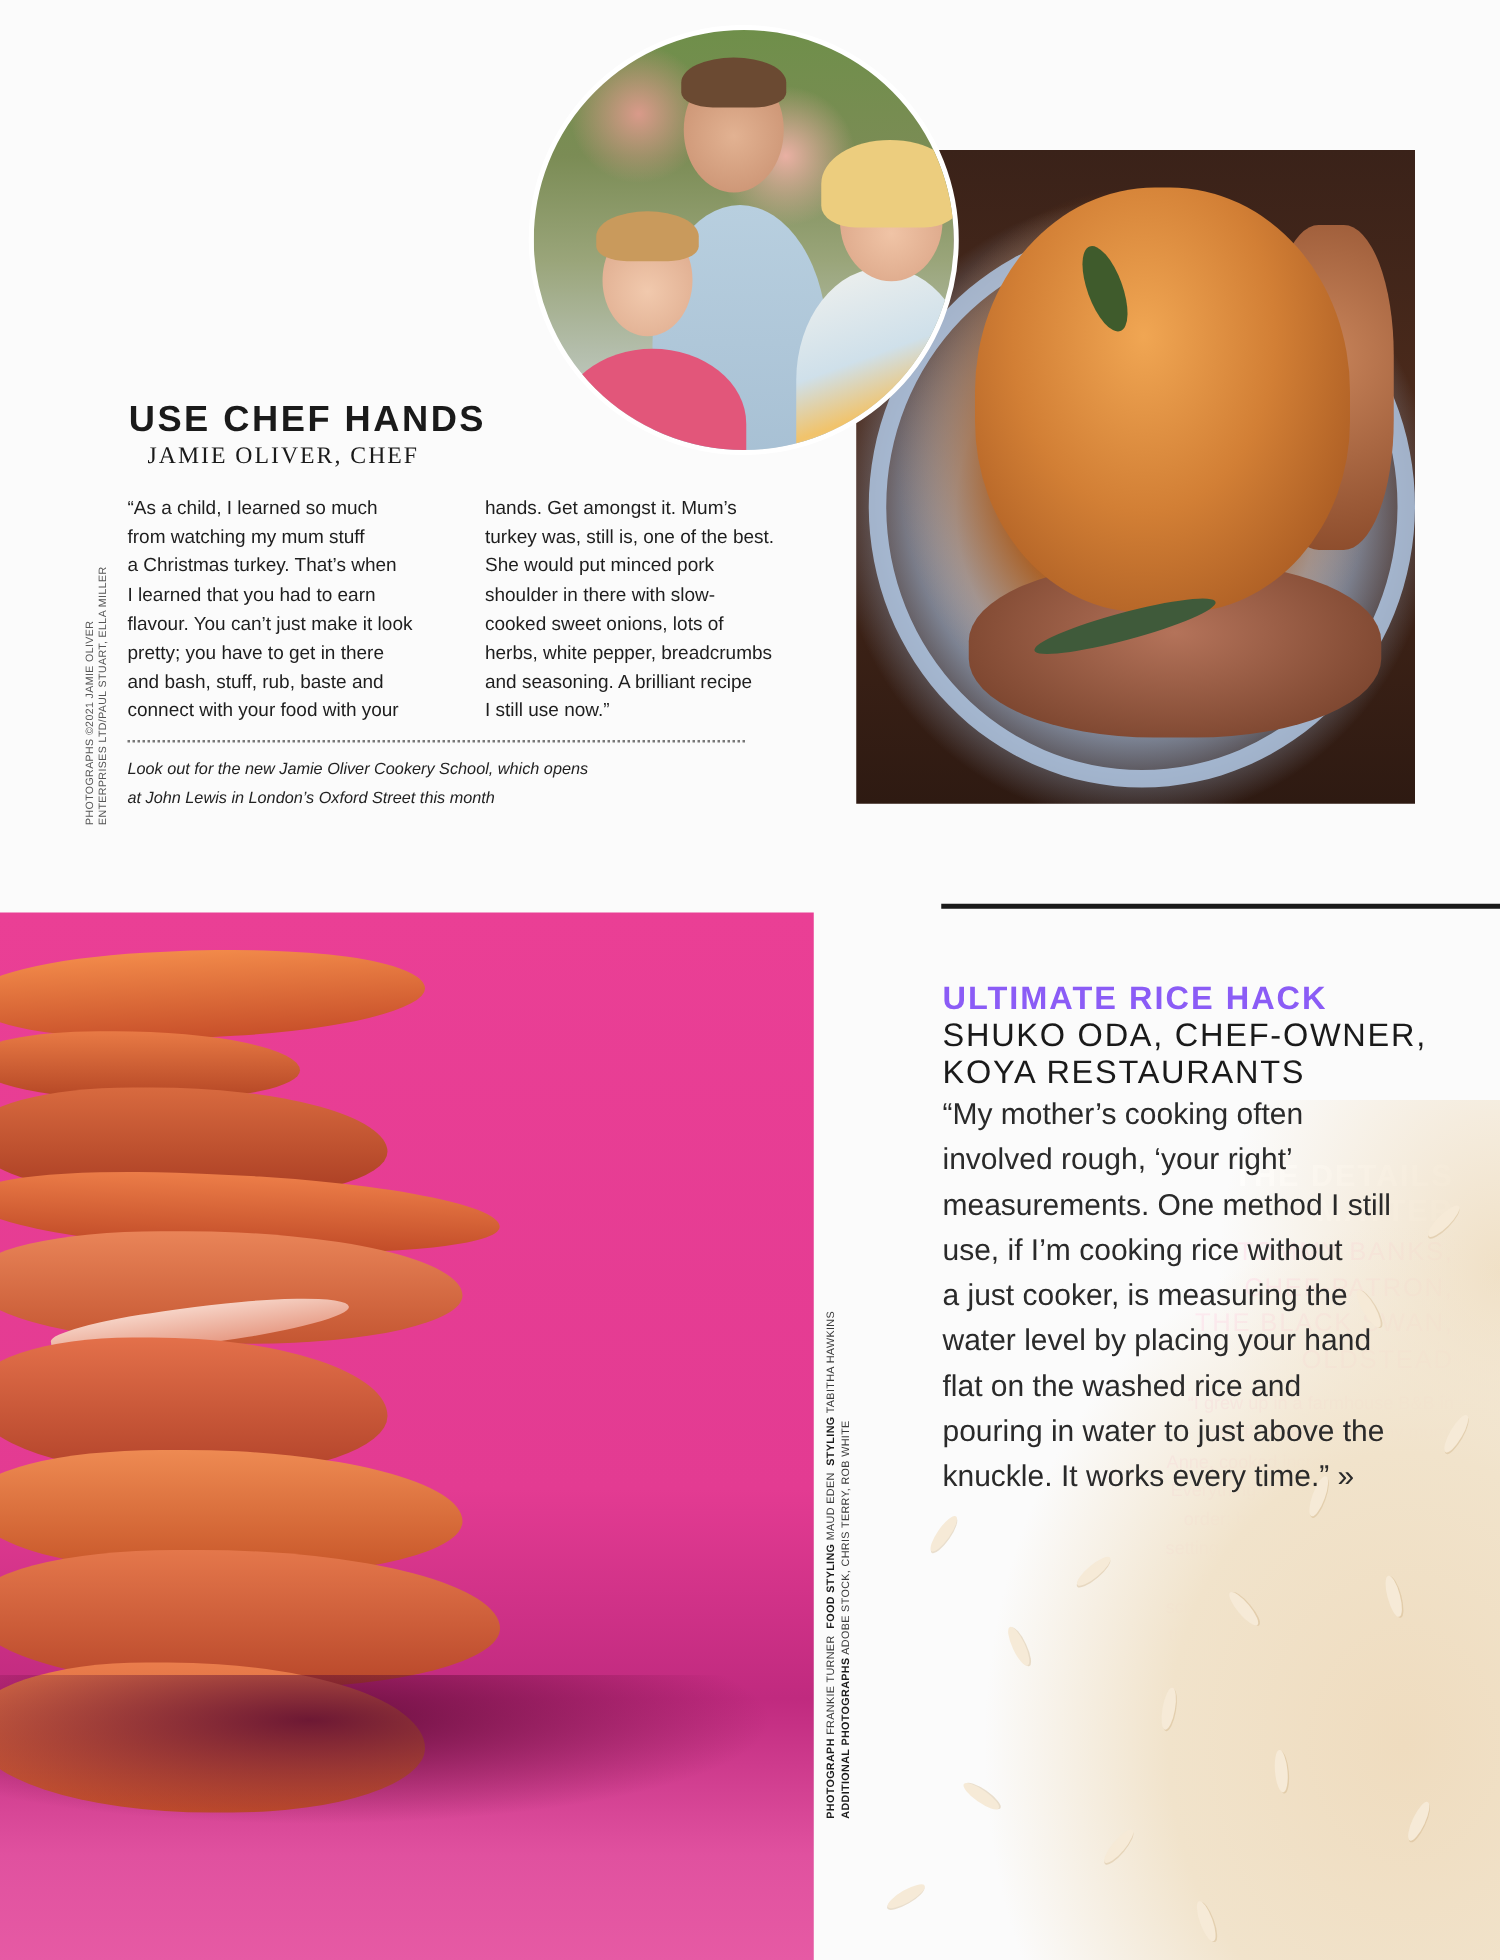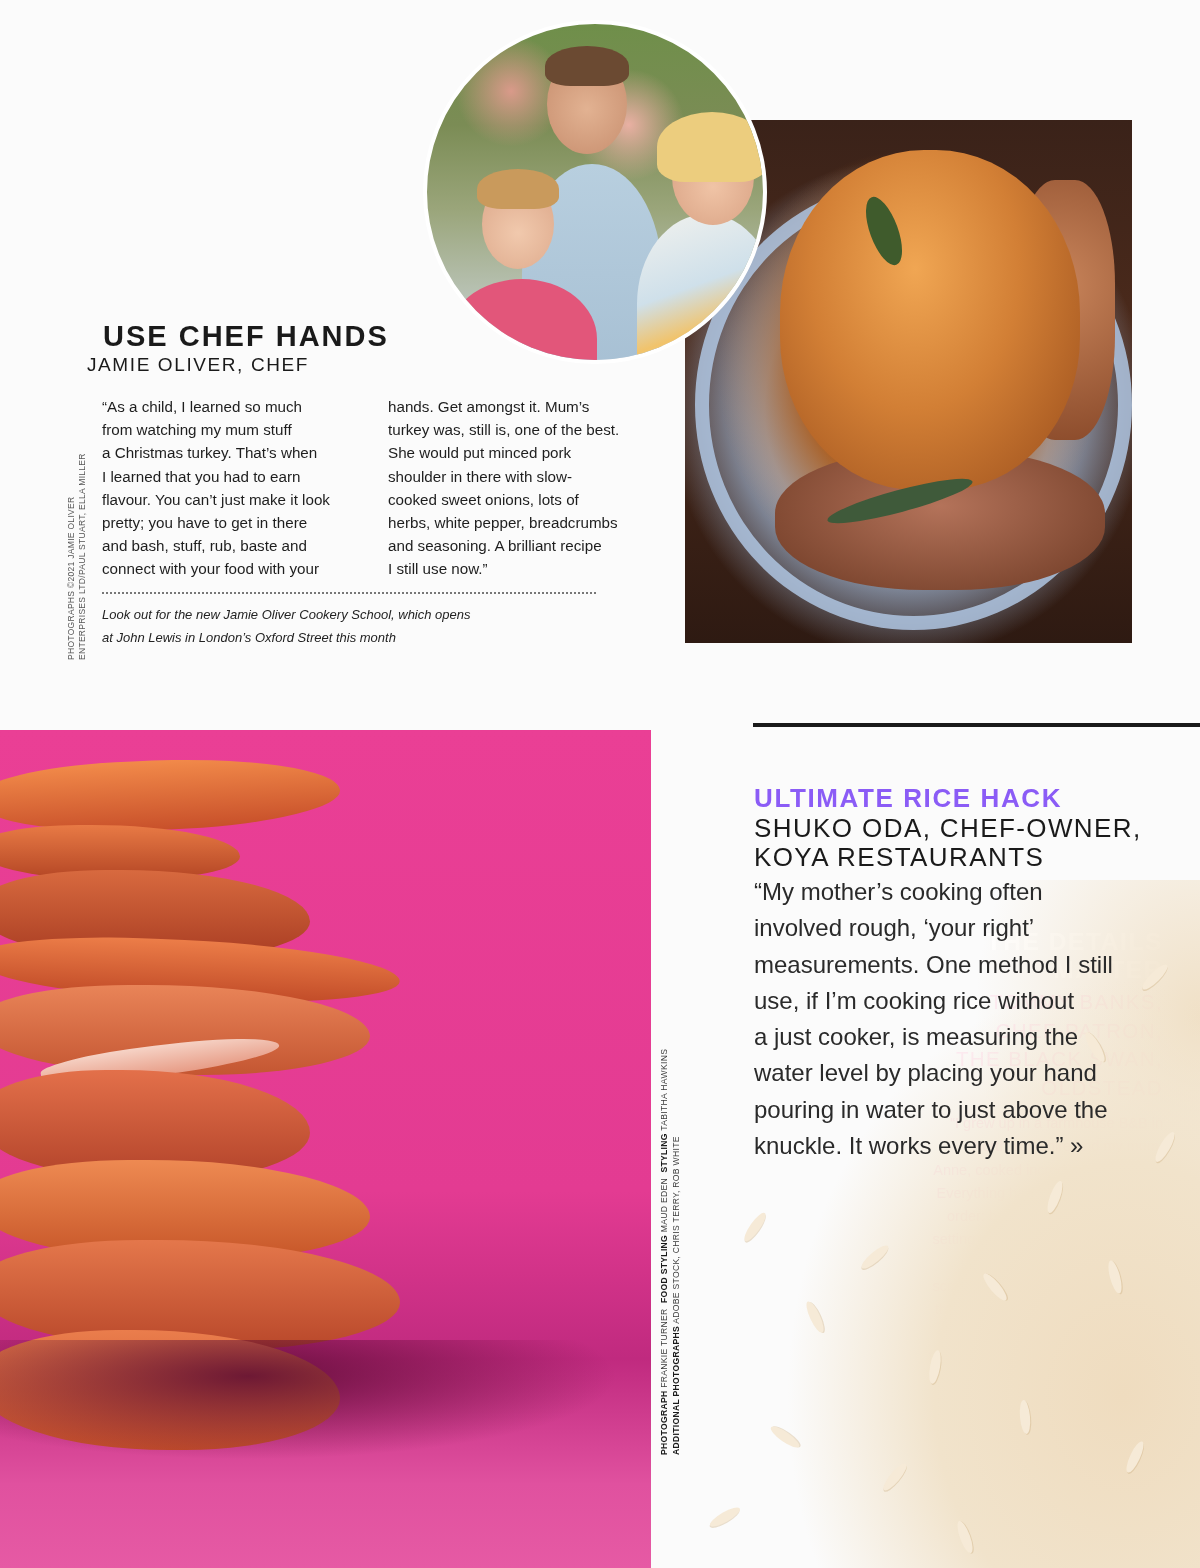--- a/index.html
+++ b/index.html
@@ -27,21 +27,21 @@
     border: 4px solid #ffffff; overflow: hidden; z-index: 3;
     background:
       radial-gradient(circle at 60% 30%, #e9b0a3 0%, rgba(0,0,0,0) 18%),
       radial-gradient(circle at 25% 20%, #d99a8a 0%, rgba(0,0,0,0) 15%),
       linear-gradient(180deg, #6f8f4a 0%, #7b8c55 30%, #9aa57a 55%, #cfd8e0 100%);
   }
   .circle-photo .person { position: absolute; border-radius: 50% 50% 10% 10%; }
   .circle-photo .head { position: absolute; border-radius: 50%; }
 
   .h-use-hands { position: absolute; left: 103px; top: 320px; font-size: 29px; font-weight: 700; letter-spacing: 2px; color: #1a1a1a; }
-  .sub-jamie { position: absolute; left: 87px; top: 354px; font-size: 19px; letter-spacing: 1.6px; color: #1a1a1a; }
+  .sub-jamie { position: absolute; left: 118px; top: 354px; font-size: 19px; letter-spacing: 1.6px; color: #1a1a1a; font-family: Liberation Serif, serif; }
   .body-col { position: absolute; top: 395px; font-size: 15.2px; line-height: 23.2px; color: #1e1e1e; }
   .body-col.left { left: 102px; width: 275px; }
   .body-col.right { left: 388px; width: 280px; }
   .body-col span { display: block; white-space: nowrap; }
   .dotted-rule { position: absolute; left: 102px; top: 592px; width: 494px; border-top: 2px dotted #777; }
   .promo { position: absolute; left: 102px; top: 603px; font-size: 13px; line-height: 23px; font-style: italic; color: #222; }
   .promo span { display: block; white-space: nowrap; }
   .credit-vertical-top {
     position: absolute; left: 66px; top: 660px; transform-origin: left top; transform: rotate(-90deg);
     font-size: 8.5px; line-height: 11px; color: #555; letter-spacing: .3px; white-space: nowrap;
@@ -232,20 +232,21 @@
   <span>SHUKO ODA, CHEF-OWNER,</span>
   <span>KOYA RESTAURANTS</span>
 </div>
 <div class="quote-shuko">
   <span>“My mother’s cooking often</span>
   <span>involved rough, ‘your right’</span>
   <span>measurements. One method I still</span>
   <span>use, if I’m cooking rice without</span>
   <span>a just cooker, is measuring the</span>
   <span>water level by placing your hand</span>
+  <span>flat on the washed rice and</span>
   <span>pouring in water to just above the</span>
   <span>knuckle. It works every time.” »</span>
 </div>
 
 <div class="folio">
   <span>MARCH 2025 · WAITROSE</span>
   <span class="brand-bold">FOOD</span>
   <span class="page-num">49</span>
 </div>
 

